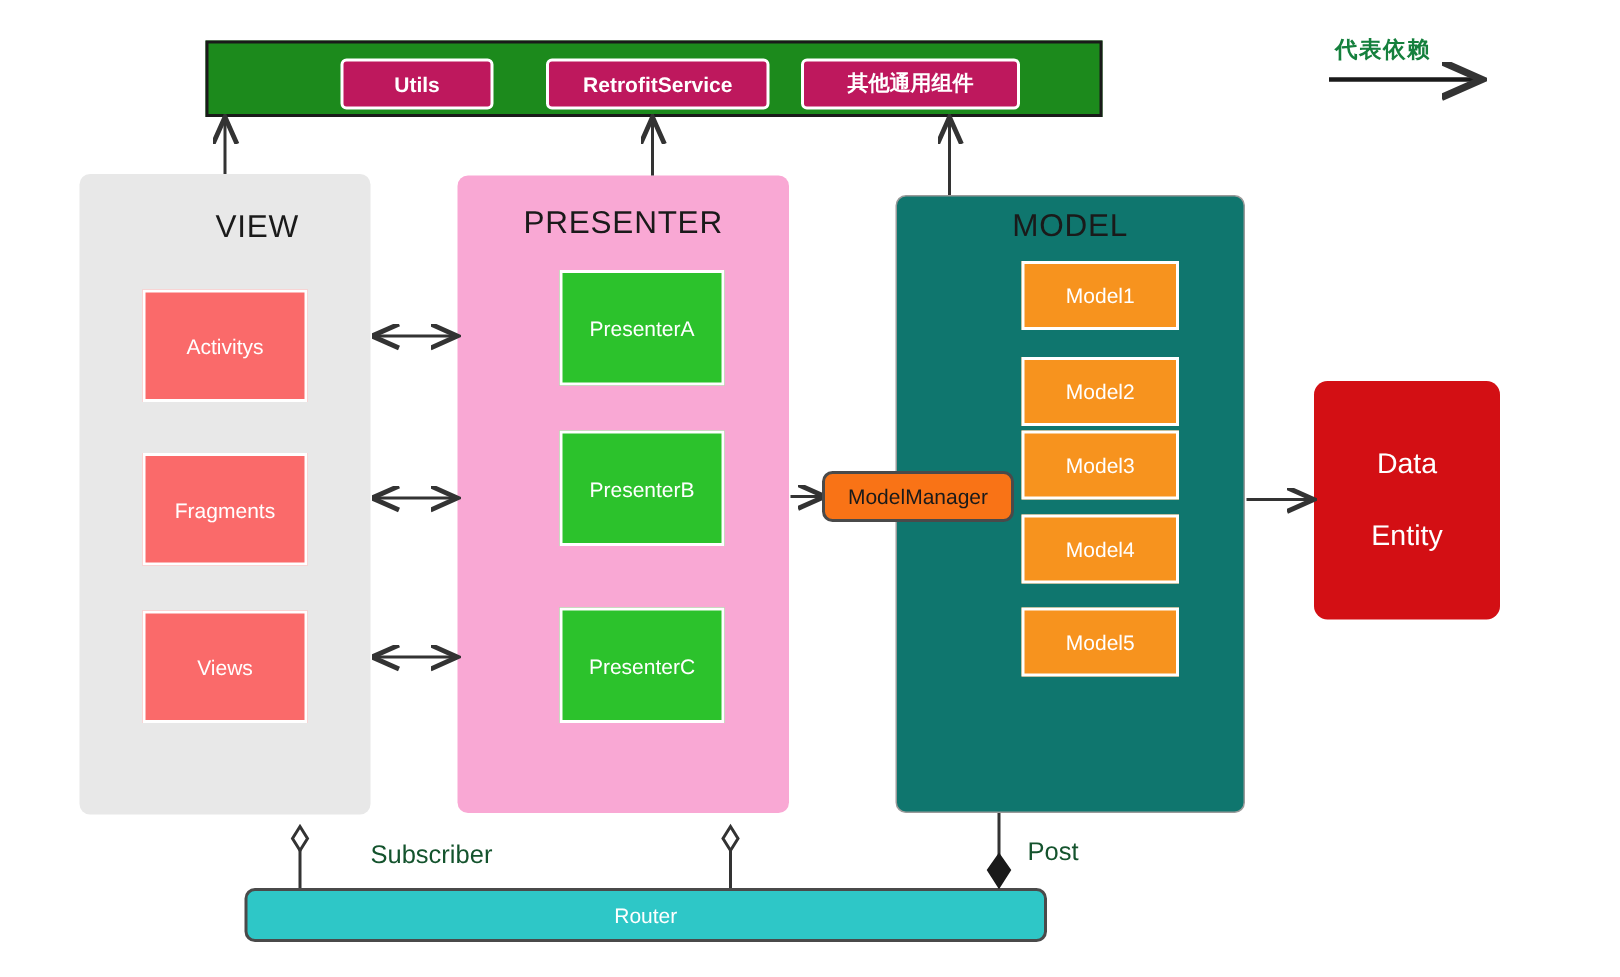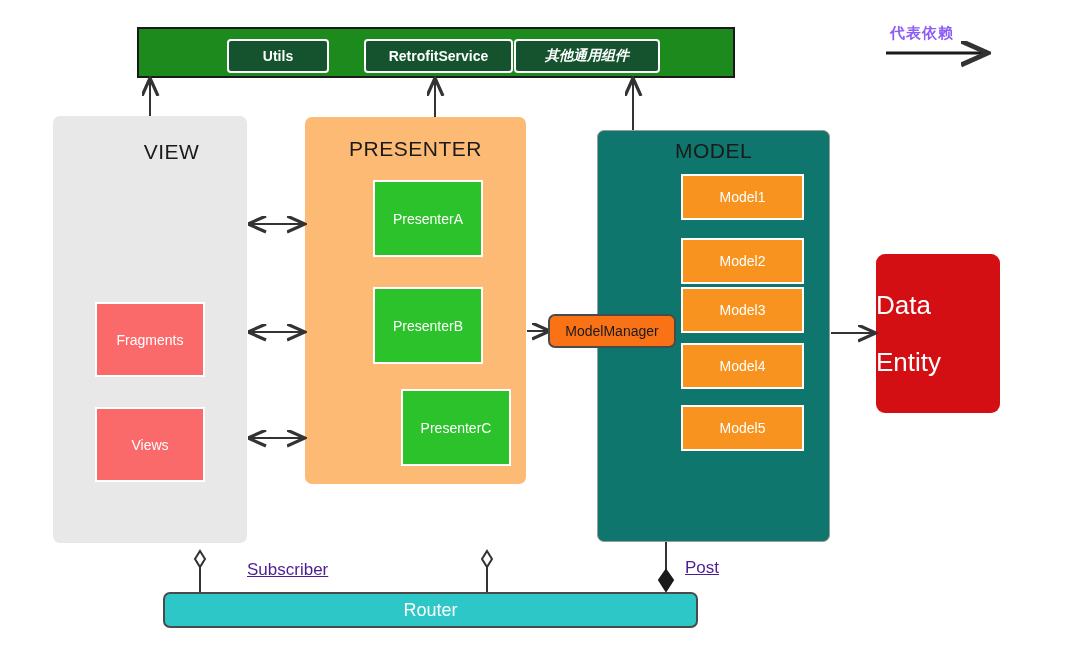--- a/index.html
+++ b/index.html
@@ -28,40 +28,40 @@
     left: 137px; top: 27px;
     width: 598px; height: 51px;
     background: #1c8a1c;
     border: 2px solid #1a1a1a;
     display: flex;
     align-items: center;
   }
   .chip {
     position: absolute;
     height: 30px;
-    background: #14532d;
+    background: #be185d;
     border: 2px solid #ffffff;
     border-radius: 4px;
     color: #ffffff;
     font-size: 14px;
     font-weight: bold;
     display: flex;
     align-items: center;
     justify-content: center;
     white-space: nowrap;
   }
   .chip-utils      { left: 88px;  top: 10px; width: 98px; }
   .chip-retrofit   { left: 225px; top: 10px; width: 145px; }
-  .chip-other      { left: 375px; top: 10px; width: 142px; font-style: italic; }
+  .chip-other      { left: 395px; top: 10px; width: 142px; }
 
   
   .legend-label {
     left: 890px; top: 24px;
     font-size: 15px;
-    color: #8b5cf6;
+    color: #15803d;
     font-weight: bold;
     letter-spacing: 1px;
     white-space: nowrap;
   }
 
   
   .panel {
     border-radius: 7px;
   }
   .panel-title {
@@ -73,22 +73,22 @@
     letter-spacing: 0.5px;
   }
   .panel-view {
     left: 53px; top: 116px;
     width: 194px; height: 427px;
     background: #e8e8e8;
   }
   .panel-view .panel-title { top: 24px; padding-left: 43px; }
   .panel-presenter {
     left: 305px; top: 117px;
-    width: 221px; height: 367px;
-    background: #fdba74;
+    width: 221px; height: 425px;
+    background: #f9a8d4;
   }
   .panel-presenter .panel-title { top: 20px; }
   .panel-model {
     left: 597px; top: 130px;
     width: 233px; height: 412px;
     background: #0f766e;
     border: 1px solid #9a9a9a;
   }
   .panel-model .panel-title { top: 8px; }
 
@@ -103,23 +103,23 @@
     white-space: nowrap;
   }
   .block-view  { background: #fa6a6a; left: 42px; width: 110px; height: 75px; }
   .v1 { top: 77px; }
   .v2 { top: 186px; }
   .v3 { top: 291px; }
 
   .block-presenter { background: #2cc22c; left: 68px; width: 110px; height: 77px; }
   .p1 { top: 63px; }
   .p2 { top: 170px; }
-  .p3 { top: 272px; margin-left: 28px; }
-
-  .block-model { background: #f7931e; left: 83px; width: 123px; height: 46px; }
+  .p3 { top: 288px; }
+
+  .block-model { background: #f7931e; left: 83px; width: 105px; height: 46px; }
   .m1 { top: 43px; }
   .m2 { top: 107px; }
   .m3 { top: 156px; }
   .m4 { top: 212px; }
   .m5 { top: 274px; }
 
   
   .model-manager {
     left: 548px; top: 314px;
     width: 128px; height: 34px;
@@ -137,47 +137,46 @@
 
   
   .data-entity {
     left: 876px; top: 254px;
     width: 124px; height: 159px;
     background: #d30f14;
     border-radius: 9px;
     color: #ffffff;
     display: flex;
     flex-direction: column;
-    align-items: flex-start;
-    justify-content: center;
-    font-size: 26px;
+    align-items: center;
+    justify-content: center;
+    font-size: 19px;
     gap: 26px;
   }
 
   
   .router {
     left: 163px; top: 592px;
     width: 535px; height: 36px;
     background: #2ec7c7;
     border: 2px solid #4a4a4a;
     border-radius: 7px;
     color: #ffffff;
     display: flex;
     align-items: center;
     justify-content: center;
-    font-size: 18px;
+    font-size: 14px;
   }
 
   
   .edge-label {
     position: absolute;
     font-size: 17px;
-    color: #4c1d95;
-    white-space: nowrap;
-    text-decoration: underline;
+    color: #14532d;
+    white-space: nowrap;
   }
   .label-subscriber { left: 247px; top: 560px; }
   .label-post { left: 685px; top: 558px; }
 
   svg#wires {
     position: absolute;
     left: 0; top: 0;
     width: 1080px;
     height: 651px;
     pointer-events: none;
@@ -234,20 +233,21 @@
   <div class="abs legend-label">代表依赖</div>
 
   <div class="abs common-bar">
     <div class="chip chip-utils">Utils</div>
     <div class="chip chip-retrofit">RetrofitService</div>
     <div class="chip chip-other">其他通用组件</div>
   </div>
 
   <div class="abs panel panel-view">
     <div class="panel-title">VIEW</div>
+    <div class="abs block block-view v1">Activitys</div>
     <div class="abs block block-view v2">Fragments</div>
     <div class="abs block block-view v3">Views</div>
   </div>
 
   <div class="abs panel panel-presenter">
     <div class="panel-title">PRESENTER</div>
     <div class="abs block block-presenter p2">PresenterB</div>
     <div class="abs block block-presenter p1">PresenterA</div>
     <div class="abs block block-presenter p3">PresenterC</div>
   </div>

